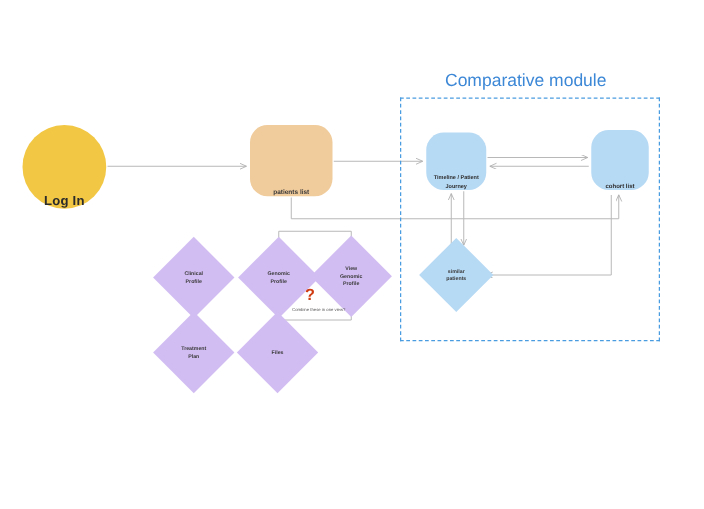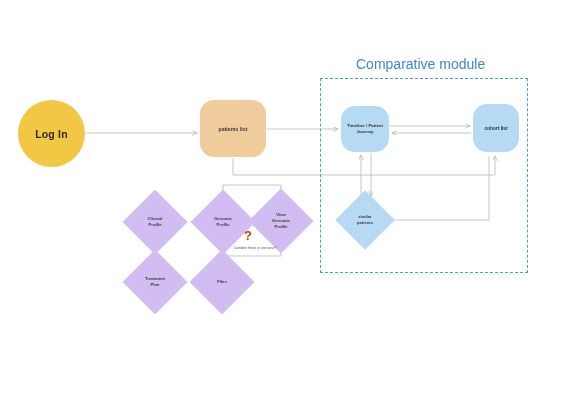--- a/index.html
+++ b/index.html
@@ -22,21 +22,21 @@
     left: 0;
     top: 0;
     width: 563px;
     height: 407px;
     pointer-events: none;
   }
 
   .node {
     position: absolute;
     display: flex;
-    align-items: center;
+    align-items: flex-end;
     justify-content: center;
     text-align: center;
     box-sizing: border-box;
     z-index: 3;
   }
 
   
   .node-circle {
     left: 18px;
     top: 100px;

